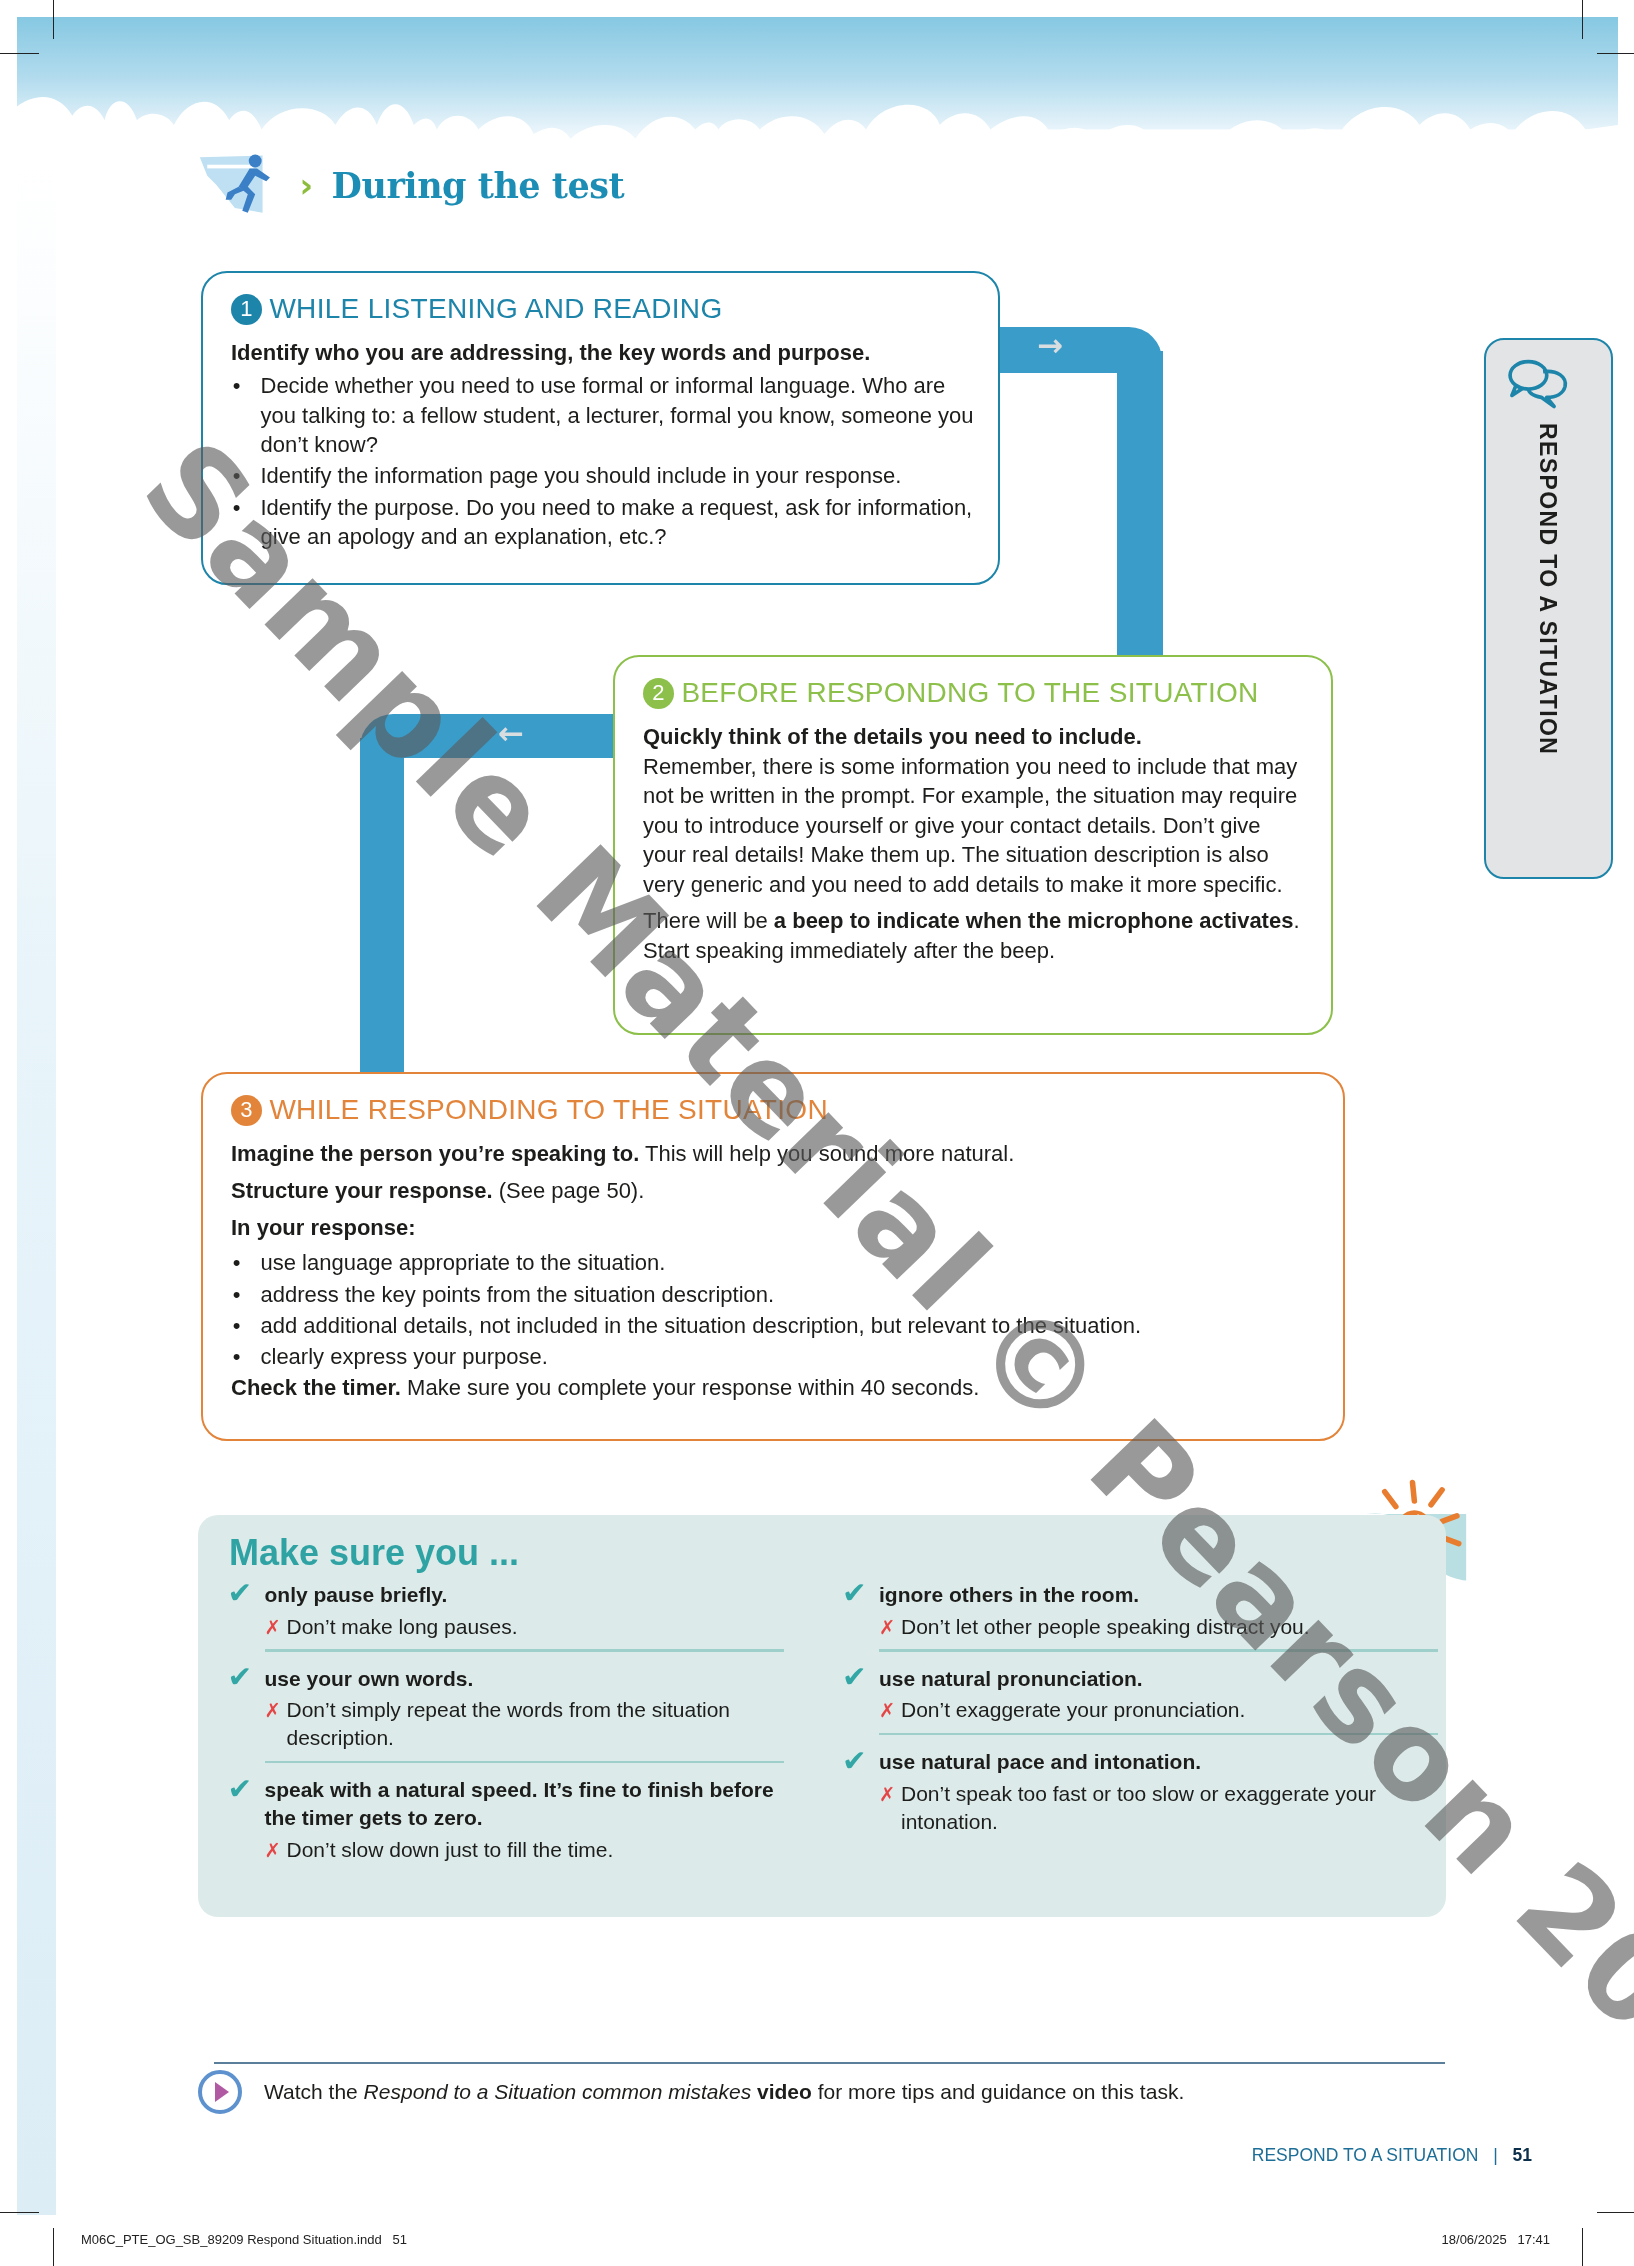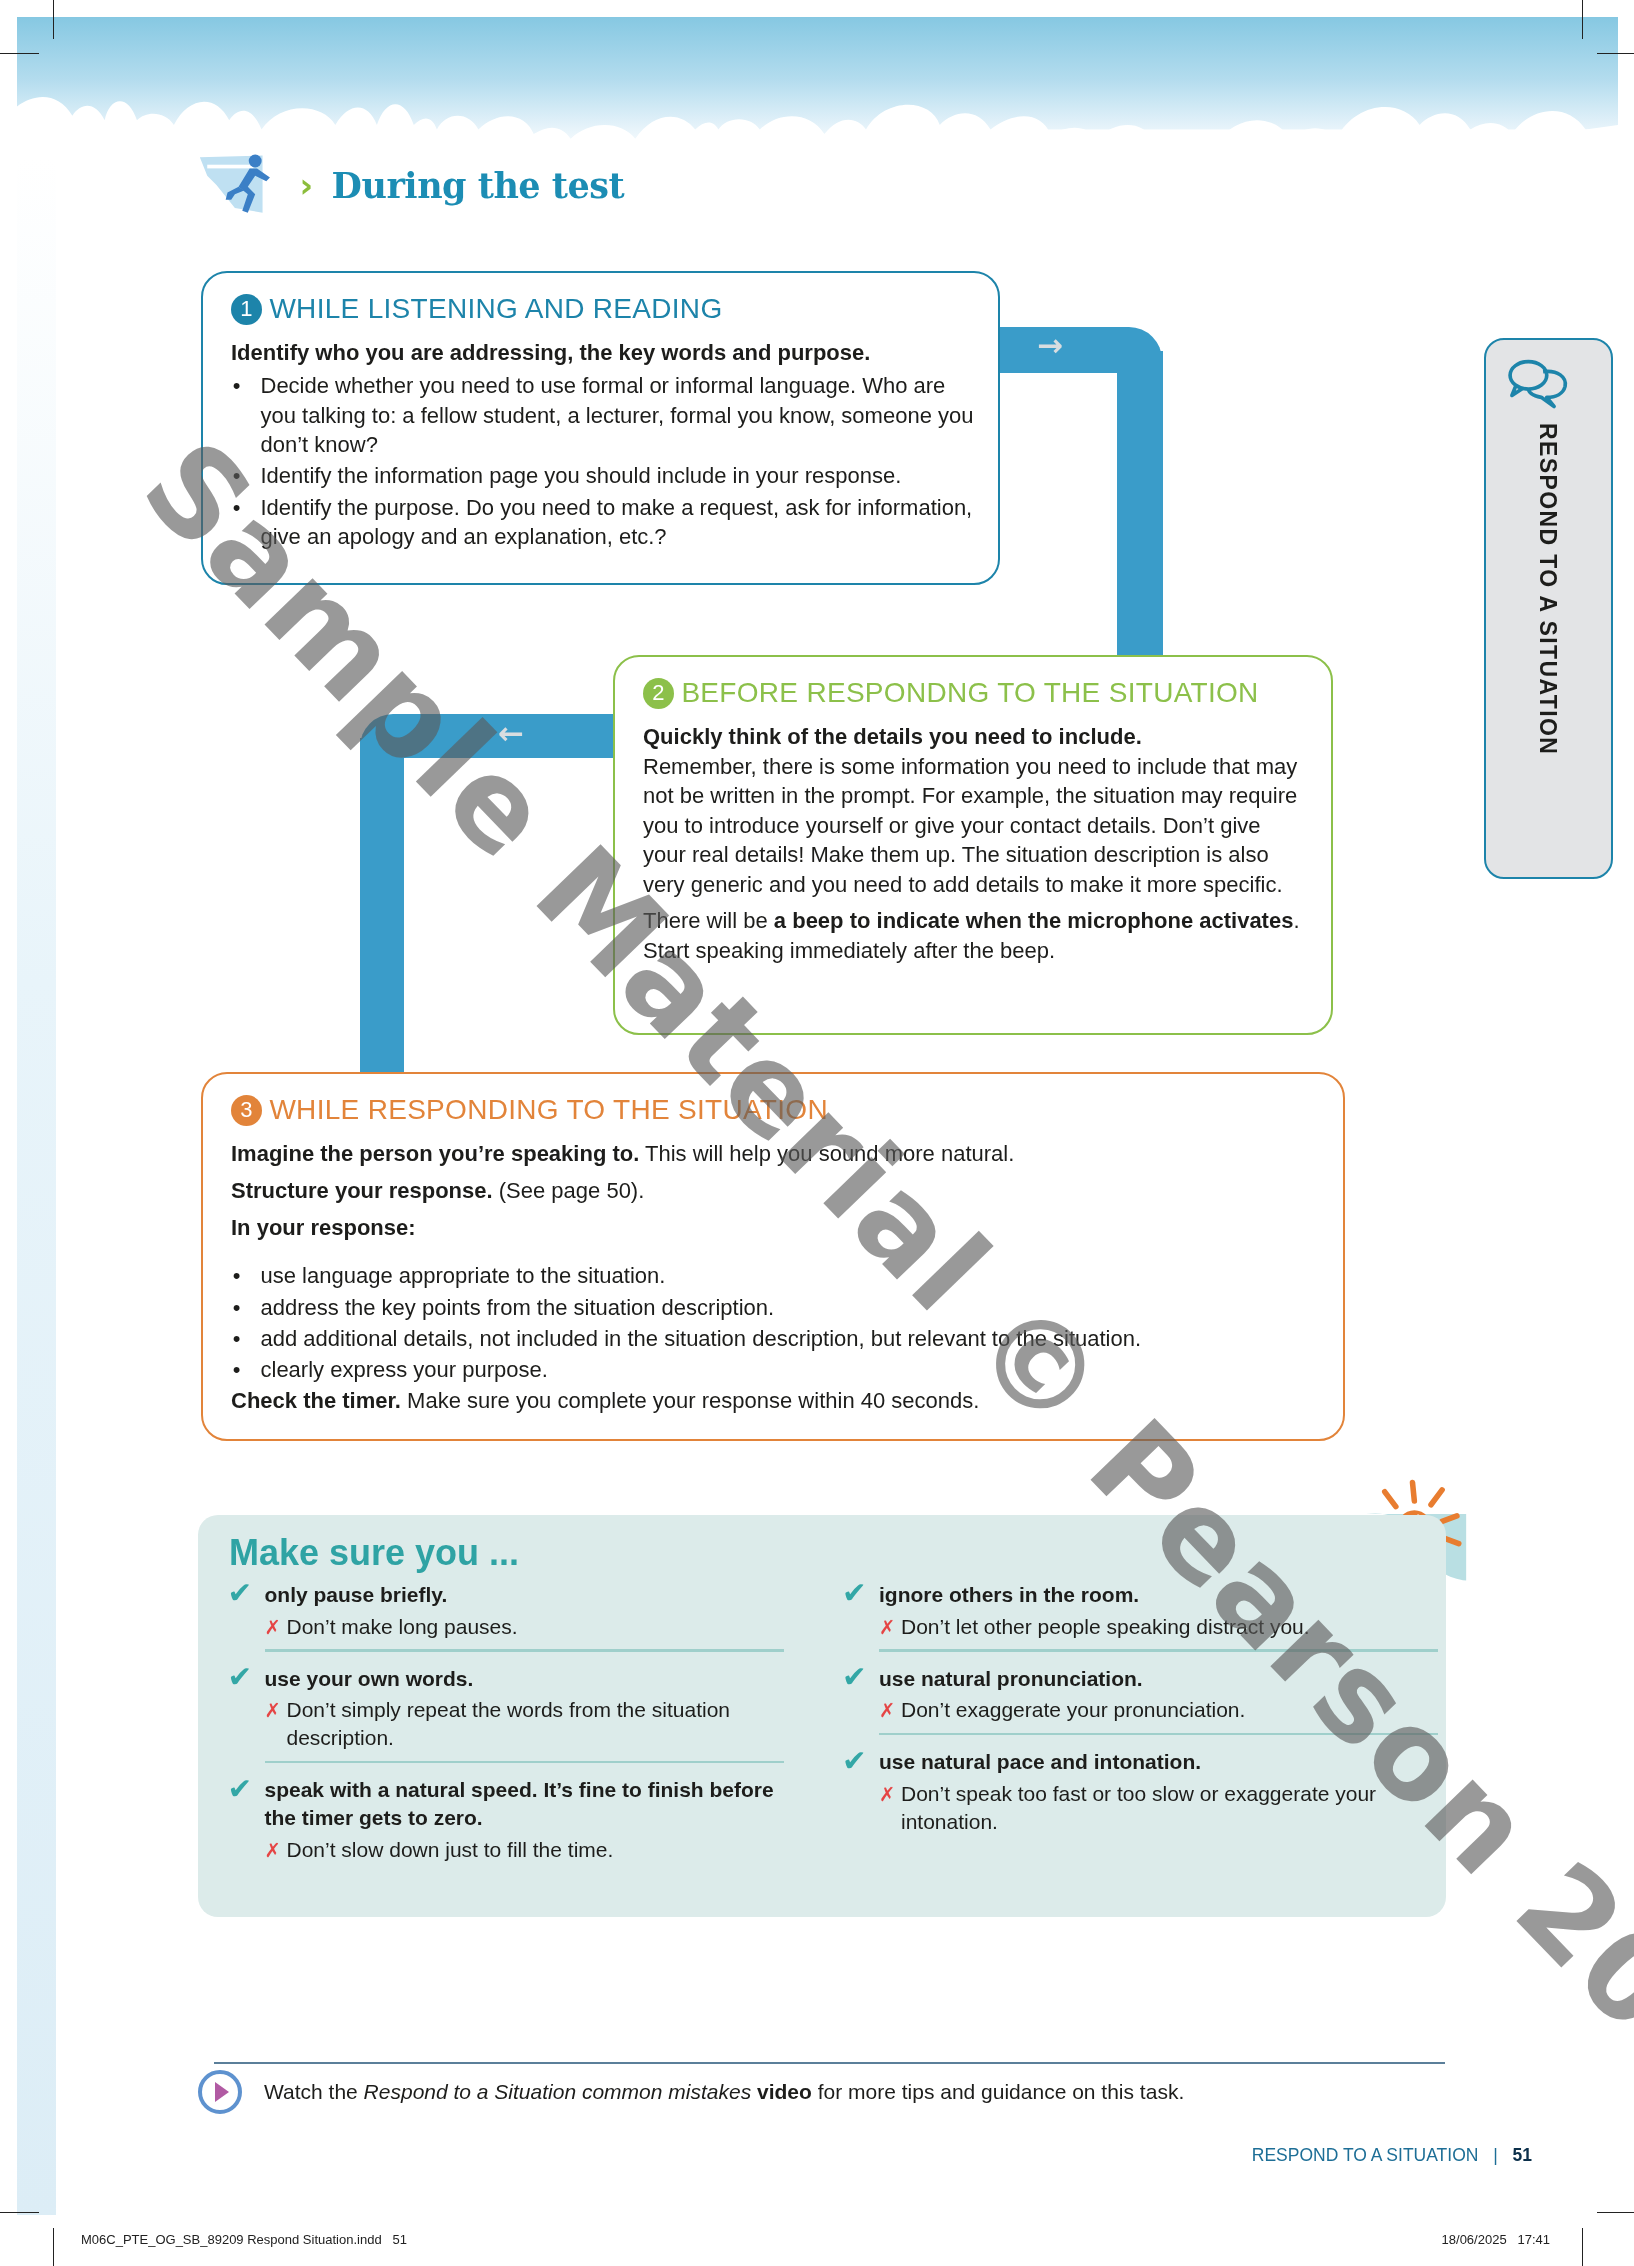--- a/index.html
+++ b/index.html
@@ -152,21 +152,21 @@
 </div>
 
 <div class="box box3">
   <div class="step-title c-orange">
     <span class="step-num bg-orange">3</span>
     <span>WHILE RESPONDING TO THE SITUATION</span>
   </div>
   <div class="txt">
     <div class="para"><b>Imagine the person you’re speaking to.</b><span> This will help you sound more natural.</span></div>
     <div class="para"><b>Structure your response.</b><span> (See page 50).</span></div>
-    <div class="lead" style="margin-bottom:19px">In your response:</div>
+    <div class="lead" style="margin-bottom:6px">In your response:</div>
     <ul class="bul">
       <li>use language appropriate to the situation.</li>
       <li>address the key points from the situation description.</li>
       <li>add additional details, not included in the situation description, but relevant to the situation.</li>
       <li>clearly express your purpose.</li>
     </ul>
     <div><b>Check the timer.</b><span> Make sure you complete your response within 40 seconds.</span></div>
   </div>
 </div>
 

